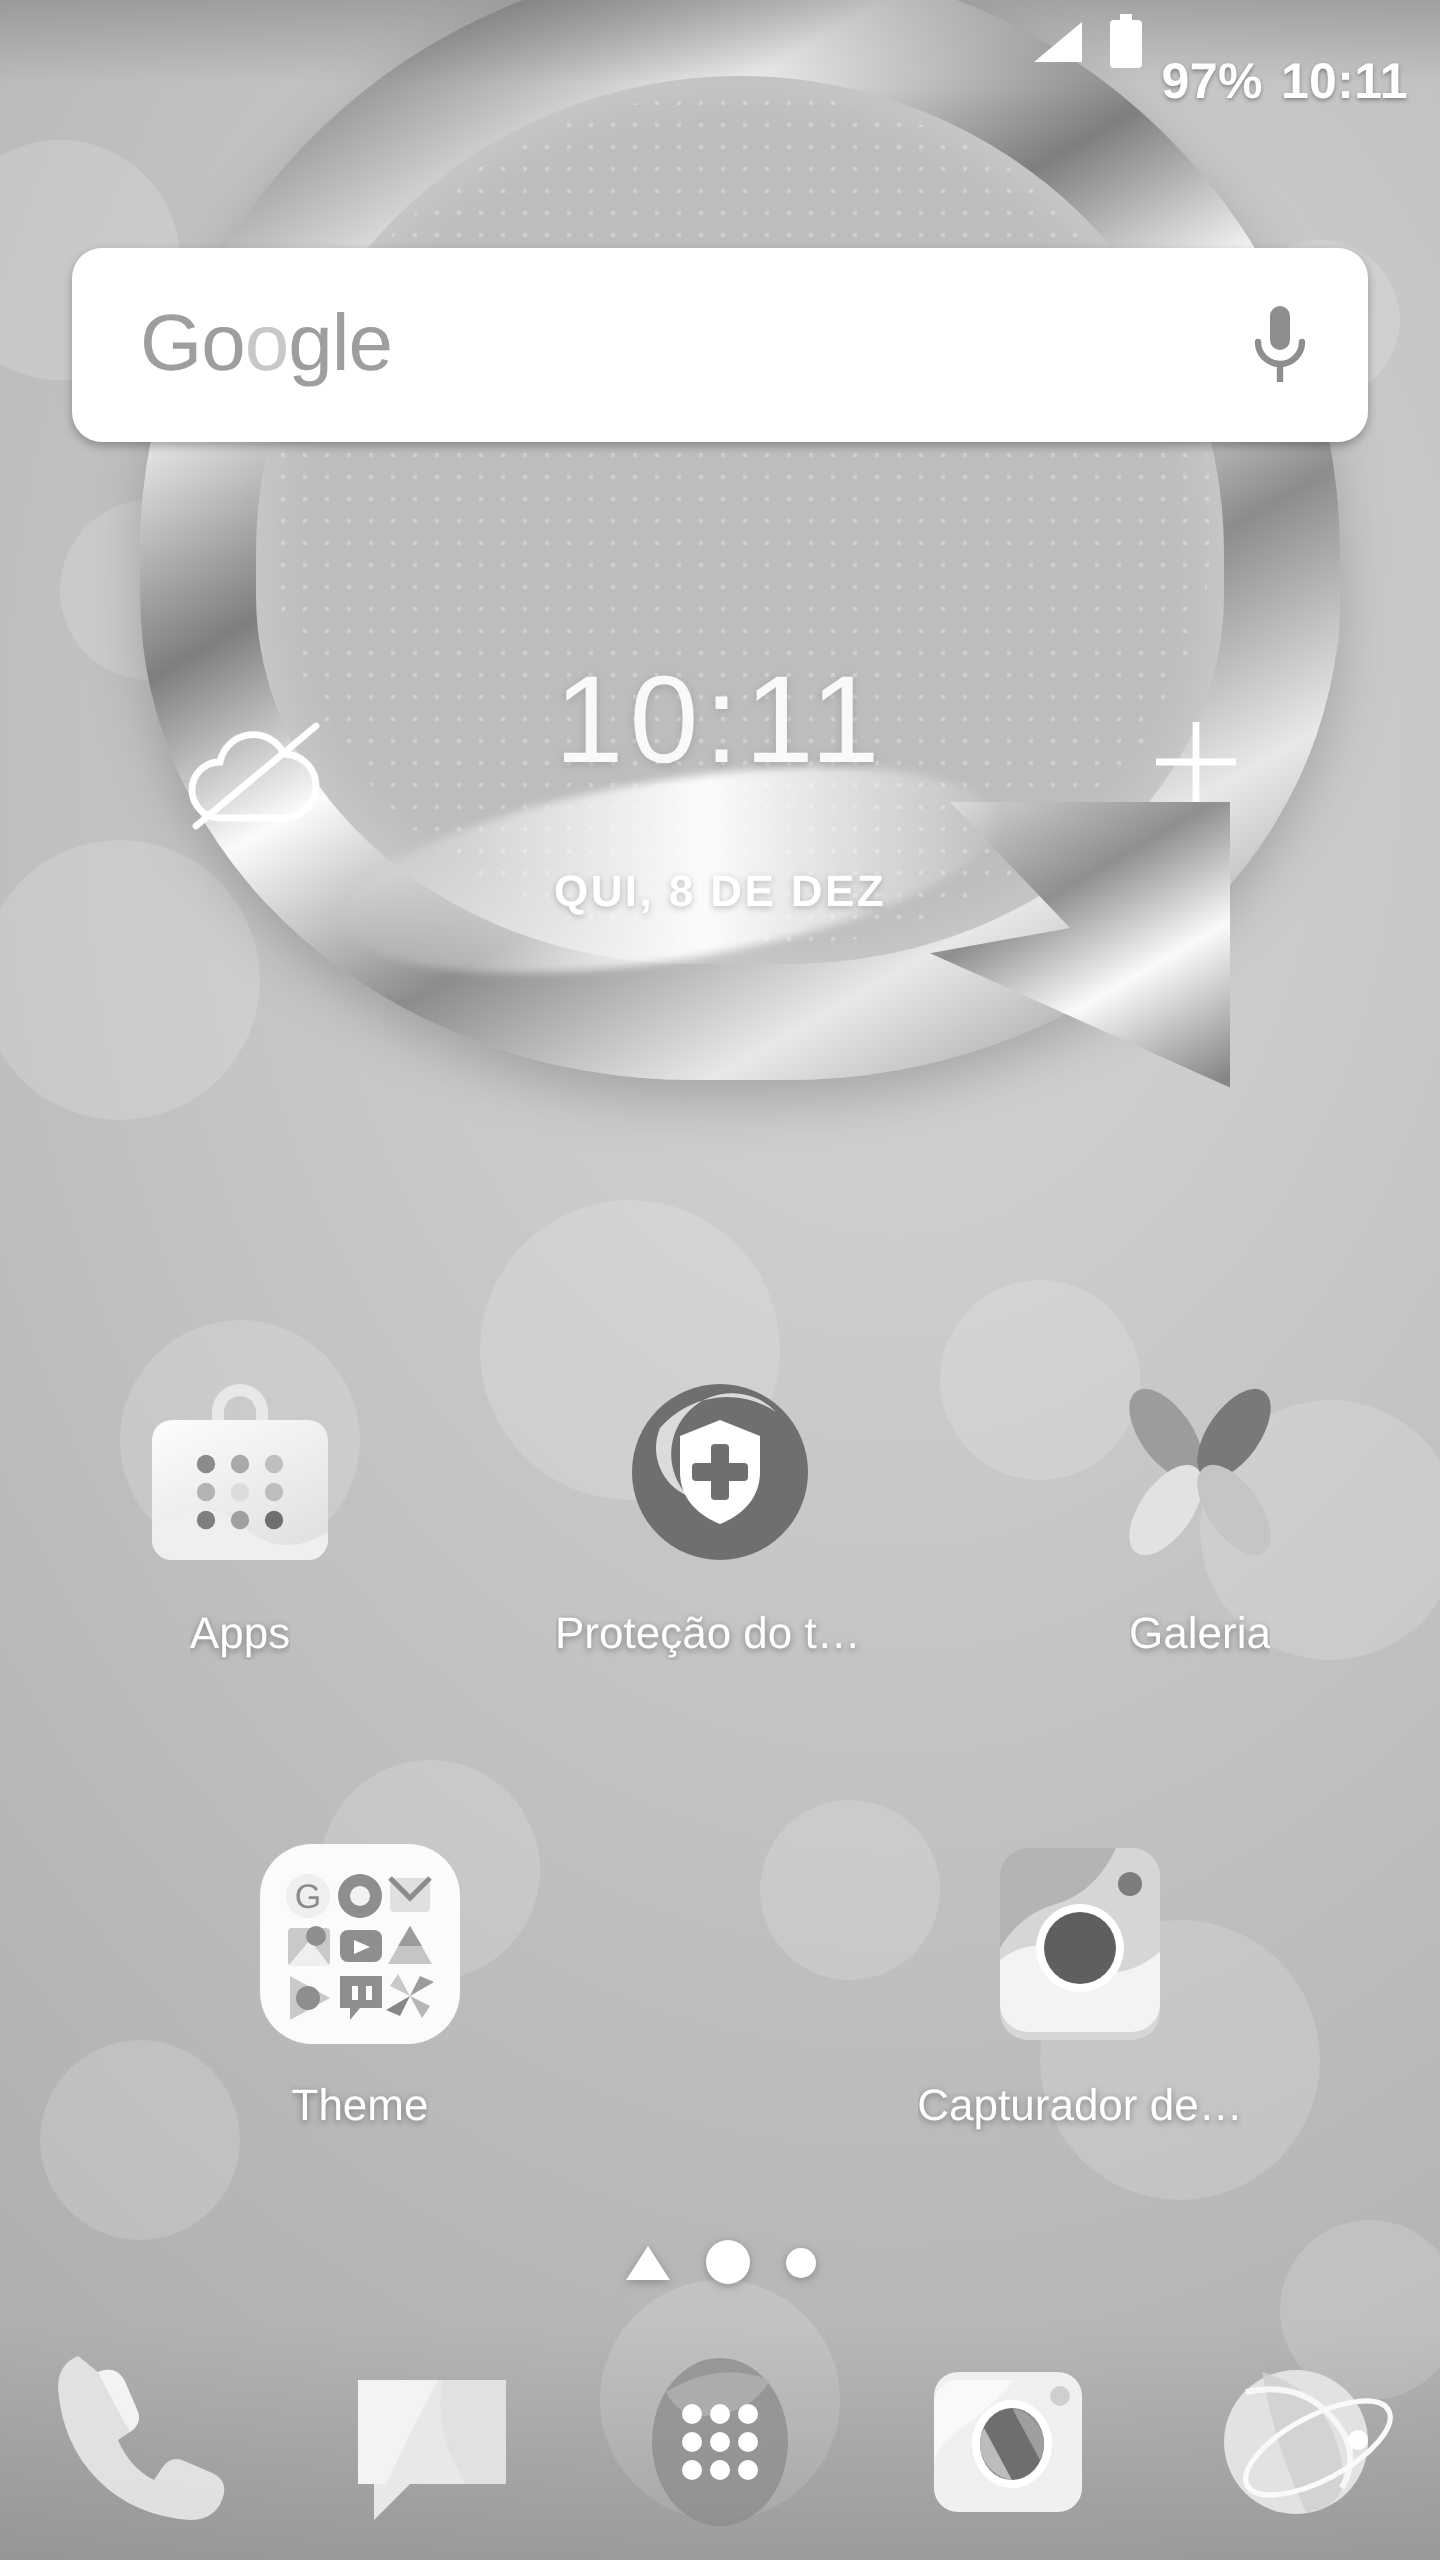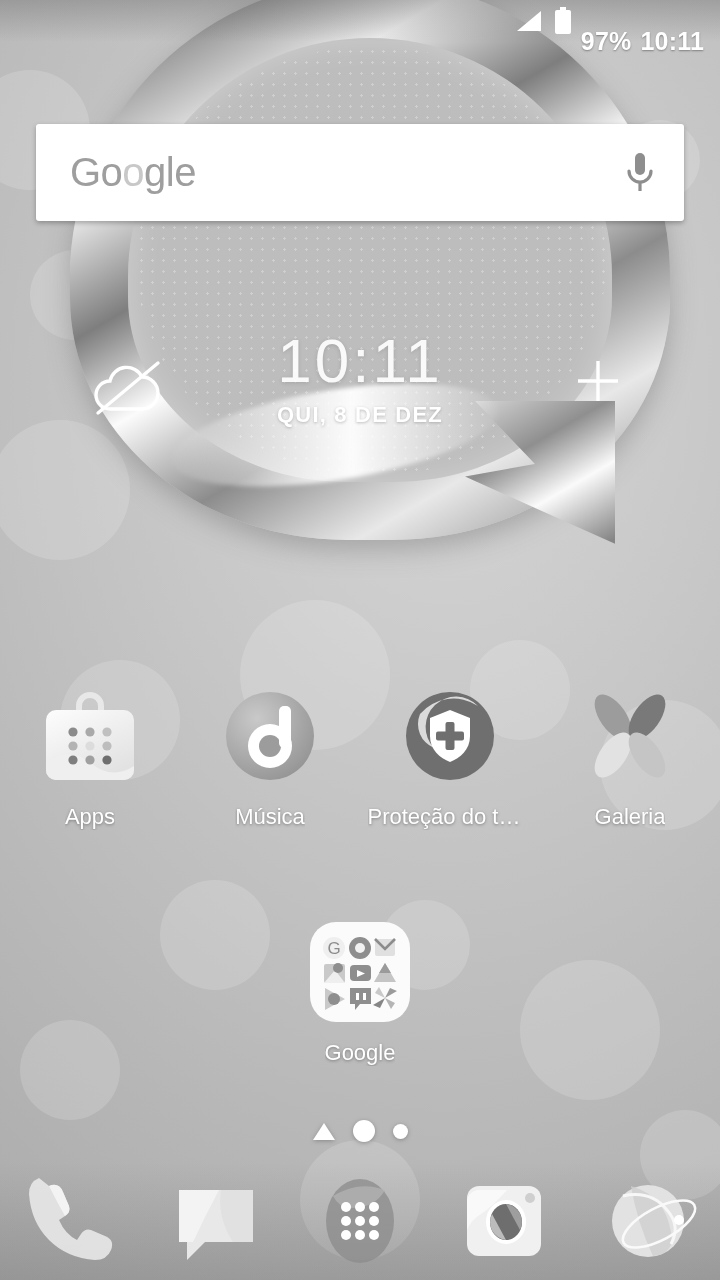--- a/index.html
+++ b/index.html
@@ -57,38 +57,38 @@
     padding-right:16px; gap:9px;
     color:#fff; font-size:25px; font-weight:bold;
     text-shadow:0 1px 2px rgba(0,0,0,.35);
     background:linear-gradient(rgba(80,80,80,.30), rgba(80,80,80,0));
   }
   #status-bar .label { letter-spacing:.2px;margin-top:40px; }
 
   
   #search-bar {
     position:absolute; left:36px; top:124px; width:648px; height:97px;
-    background:#fff; border-radius:3px;
+    background:#fff; border-radius:15px;
     box-shadow:0 2px 5px rgba(0,0,0,.28);
     display:flex; align-items:center; padding:0 28px 0 34px;
   }
   #search-logo { font-size:40px; letter-spacing:-.5px; display:flex; }
   #search-logo span { color:#9e9e9e; font-family:"Liberation Sans", sans-serif; }
   #search-logo span.lighter { color:#c8c8c8; }
   #search-spacer { flex:1; }
 
   
   #clock-widget { position:absolute; left:0; right:0; top:330px; height:140px; }
   #clock-time {
     text-align:center; color:#fff; font-size:62px; font-weight:300;
     letter-spacing:3px; line-height:1;
     opacity:.92; text-shadow:0 1px 4px rgba(120,120,120,.4);
   }
   #clock-date {
-    margin-top:10px; text-align:center; color:#fff; font-size:22px;
+    margin-top:41px; text-align:center; color:#fff; font-size:22px;
     font-weight:bold; letter-spacing:1.2px;
     text-shadow:0 1px 3px rgba(120,120,120,.45);
   }
   #weather-icon { position:absolute; left:88px; top:25px; }
   #add-widget-icon { position:absolute; left:575px; top:28px; }
 
   
   .app-row { position:absolute; left:0; right:0; display:flex; }
   #row-1 { top:684px; }
   #row-2 { top:920px; }
@@ -233,37 +233,20 @@
             <circle cx="69" cy="62" r="4.6" fill="#bdbdbd"></circle>
           <circle cx="35" cy="76" r="4.6" fill="#7f7f7f"></circle>
             <circle cx="52" cy="76" r="4.6" fill="#a0a0a0"></circle>
             <circle cx="69" cy="76" r="4.6" fill="#6e6e6e"></circle>
         </g>
       </svg>
     </div>
     <div class="app-label">Apps</div>
   </div>
 
-  <div class="app-cell">
-    <div class="app-icon">
-      <svg width="104" height="104" viewBox="0 0 104 104">
-        <defs>
-          <radialGradient id="mg" cx="0.35" cy="0.3" r="0.85">
-            <stop offset="0%" stop-color="#c9c9c9"></stop>
-              <stop offset="100%" stop-color="#8f8f8f"></stop>
-          </radialGradient>
-        </defs>
-        <circle cx="52" cy="52" r="44" fill="url(#mg)"></circle>
-        <path d="M30 62 a22 22 0 1 1 44 0 a22 22 0 0 1 -44 0 Z" fill="#fff"></path>
-        <circle cx="52" cy="62" r="11" fill="#9c9c9c"></circle>
-        <rect x="61" y="22" width="12" height="42" rx="5" fill="#fff"></rect>
-      </svg>
-    </div>
-    <div class="app-label">Música</div>
-  </div>
 
   <div class="app-cell">
     <div class="app-icon">
       <svg width="104" height="104" viewBox="0 0 104 104">
         <circle cx="52" cy="52" r="44" fill="#6f6f6f"></circle>
         <path d="M22 30 a44 44 0 0 1 58 -8 a30 30 0 0 0 -44 42 a26 26 0 0 1 -14 -34 Z" fill="#eee" opacity="0.85"></path>
         <path d="M52 26 l20 8 v18 c0 14 -10 22 -20 26 c-10 -4 -20 -12 -20 -26 V34 Z" fill="#fff"></path>
         <rect x="47.5" y="38" width="9" height="28" rx="2" fill="#6f6f6f"></rect>
         <rect x="38" y="47.5" width="28" height="9" rx="2" fill="#6f6f6f"></rect>
       </svg>
@@ -330,23 +313,36 @@
           <rect x="55" y="73" width="3" height="7" fill="#fff"></rect>
         </g>
         <g>
           <path d="M77 78 l-10 -5 l4 -6 l6 11 Z" fill="#c9c9c9"></path>
           <path d="M77 78 l5 -10 l7 3 l-12 7 Z" fill="#9b9b9b"></path>
           <path d="M77 78 l10 5 l-4 6 l-6 -11 Z" fill="#b5b5b5"></path>
           <path d="M77 78 l-5 10 l-7 -3 l12 -7 Z" fill="#868686"></path>
         </g>
       </svg>
     </div>
-    <div class="app-label">Google</div>
-  </div>
-
+    <div class="app-label">Theme</div>
+  </div>
+
+  <div class="app-cell">
+    <div class="app-icon">
+      <svg width="104" height="104" viewBox="0 0 104 104">
+        <rect x="12" y="4" width="80" height="96" rx="14" fill="#d6d6d6"></rect>
+        <path d="M12 60 q18 -14 38 0 q20 14 42 -4 v26 a14 14 0 0 1 -14 14 H26 a14 14 0 0 1 -14 -14 Z" fill="#f3f3f3"></path>
+        <path d="M12 18 a14 14 0 0 1 14 -14 h44 q-10 22 -30 28 q-18 5 -28 22 Z" fill="#a8a8a8" opacity=".75"></path>
+        <circle cx="52" cy="54" r="22" fill="#fff"></circle>
+        <circle cx="52" cy="54" r="18" fill="#5f5f5f"></circle>
+        <circle cx="77" cy="22" r="6" fill="#7d7d7d"></circle>
+      </svg>
+    </div>
+    <div class="app-label">Capturador de…</div>
+  </div>
 
 
 </div>
 
 <div id="page-indicator">
   <div class="tri"></div>
   <div class="dot active"></div>
   <div class="dot small"></div>
 </div>
 

